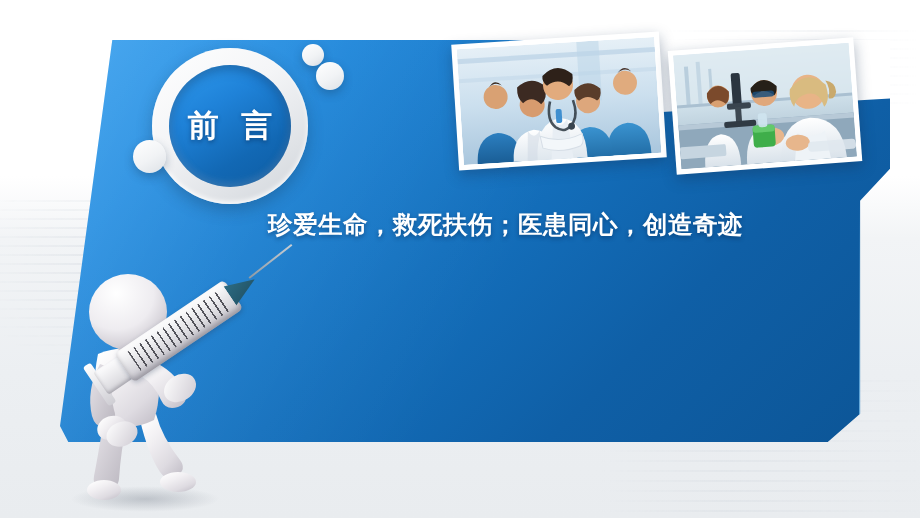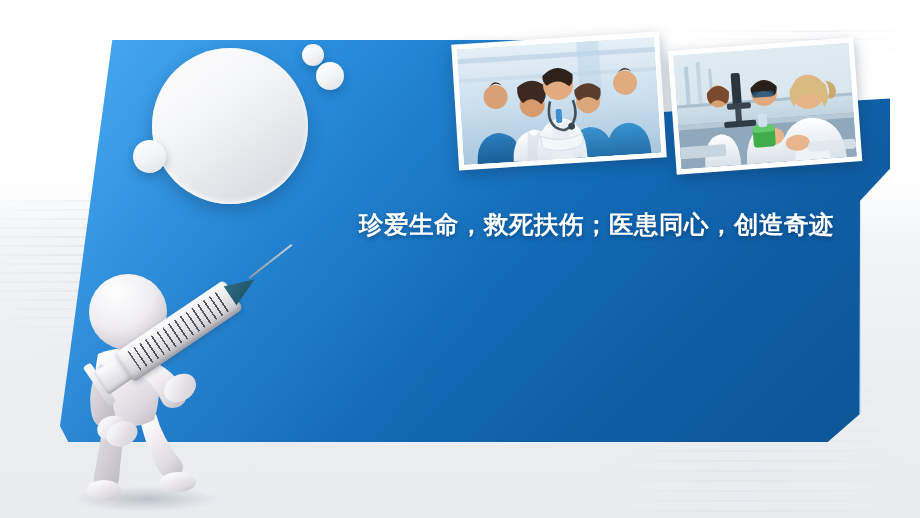--- a/index.html
+++ b/index.html
@@ -147,21 +147,21 @@
     background:linear-gradient(180deg,#dfeaf1 0%,#cddfea 38%,#b4c9d8 62%,#9fb6c6 100%);
   }
 
   
   .headline{
     position:absolute; left:268px; top:208px; width:566px;
     color:#ffffff;
     font-size:24.5px;
     font-weight:bold;
     letter-spacing:.5px;
-    text-align:right;
+    text-align:left;
     text-shadow:0 2px 4px rgba(0,30,70,.45);
     white-space:nowrap;
   }
   .watermark{
     position:absolute; left:182px; top:214px; width:560px;
     font-size:47px; font-weight:bold; letter-spacing:1px;
     color:rgba(255,255,255,0.13);
     white-space:nowrap;
     pointer-events:none;
   }
@@ -229,20 +229,23 @@
   <div class="panel">
     <div class="panel-sheen"></div>
     <div class="panel-notch"></div>
     <div class="panel-edge-light"></div>
   </div>
 
   <div class="headline">珍爱生命，救死扶伤；医患同心，创造奇迹</div>
 
   <div class="badge-wrap">
     <div class="badge-ring"></div>
+    <div class="badge-inner">
+      <span class="badge-text">前 言</span>
+    </div>
   </div>
   <div class="bubble bubble-a"></div>
   <div class="bubble bubble-b"></div>
   <div class="bubble bubble-c"></div>
 
   <div class="photo photo-1">
     <div class="inner">
       <div class="pic-team"></div>
 
       <svg width="198" height="116" viewBox="0 0 198 116" style="position:absolute;inset:0">

